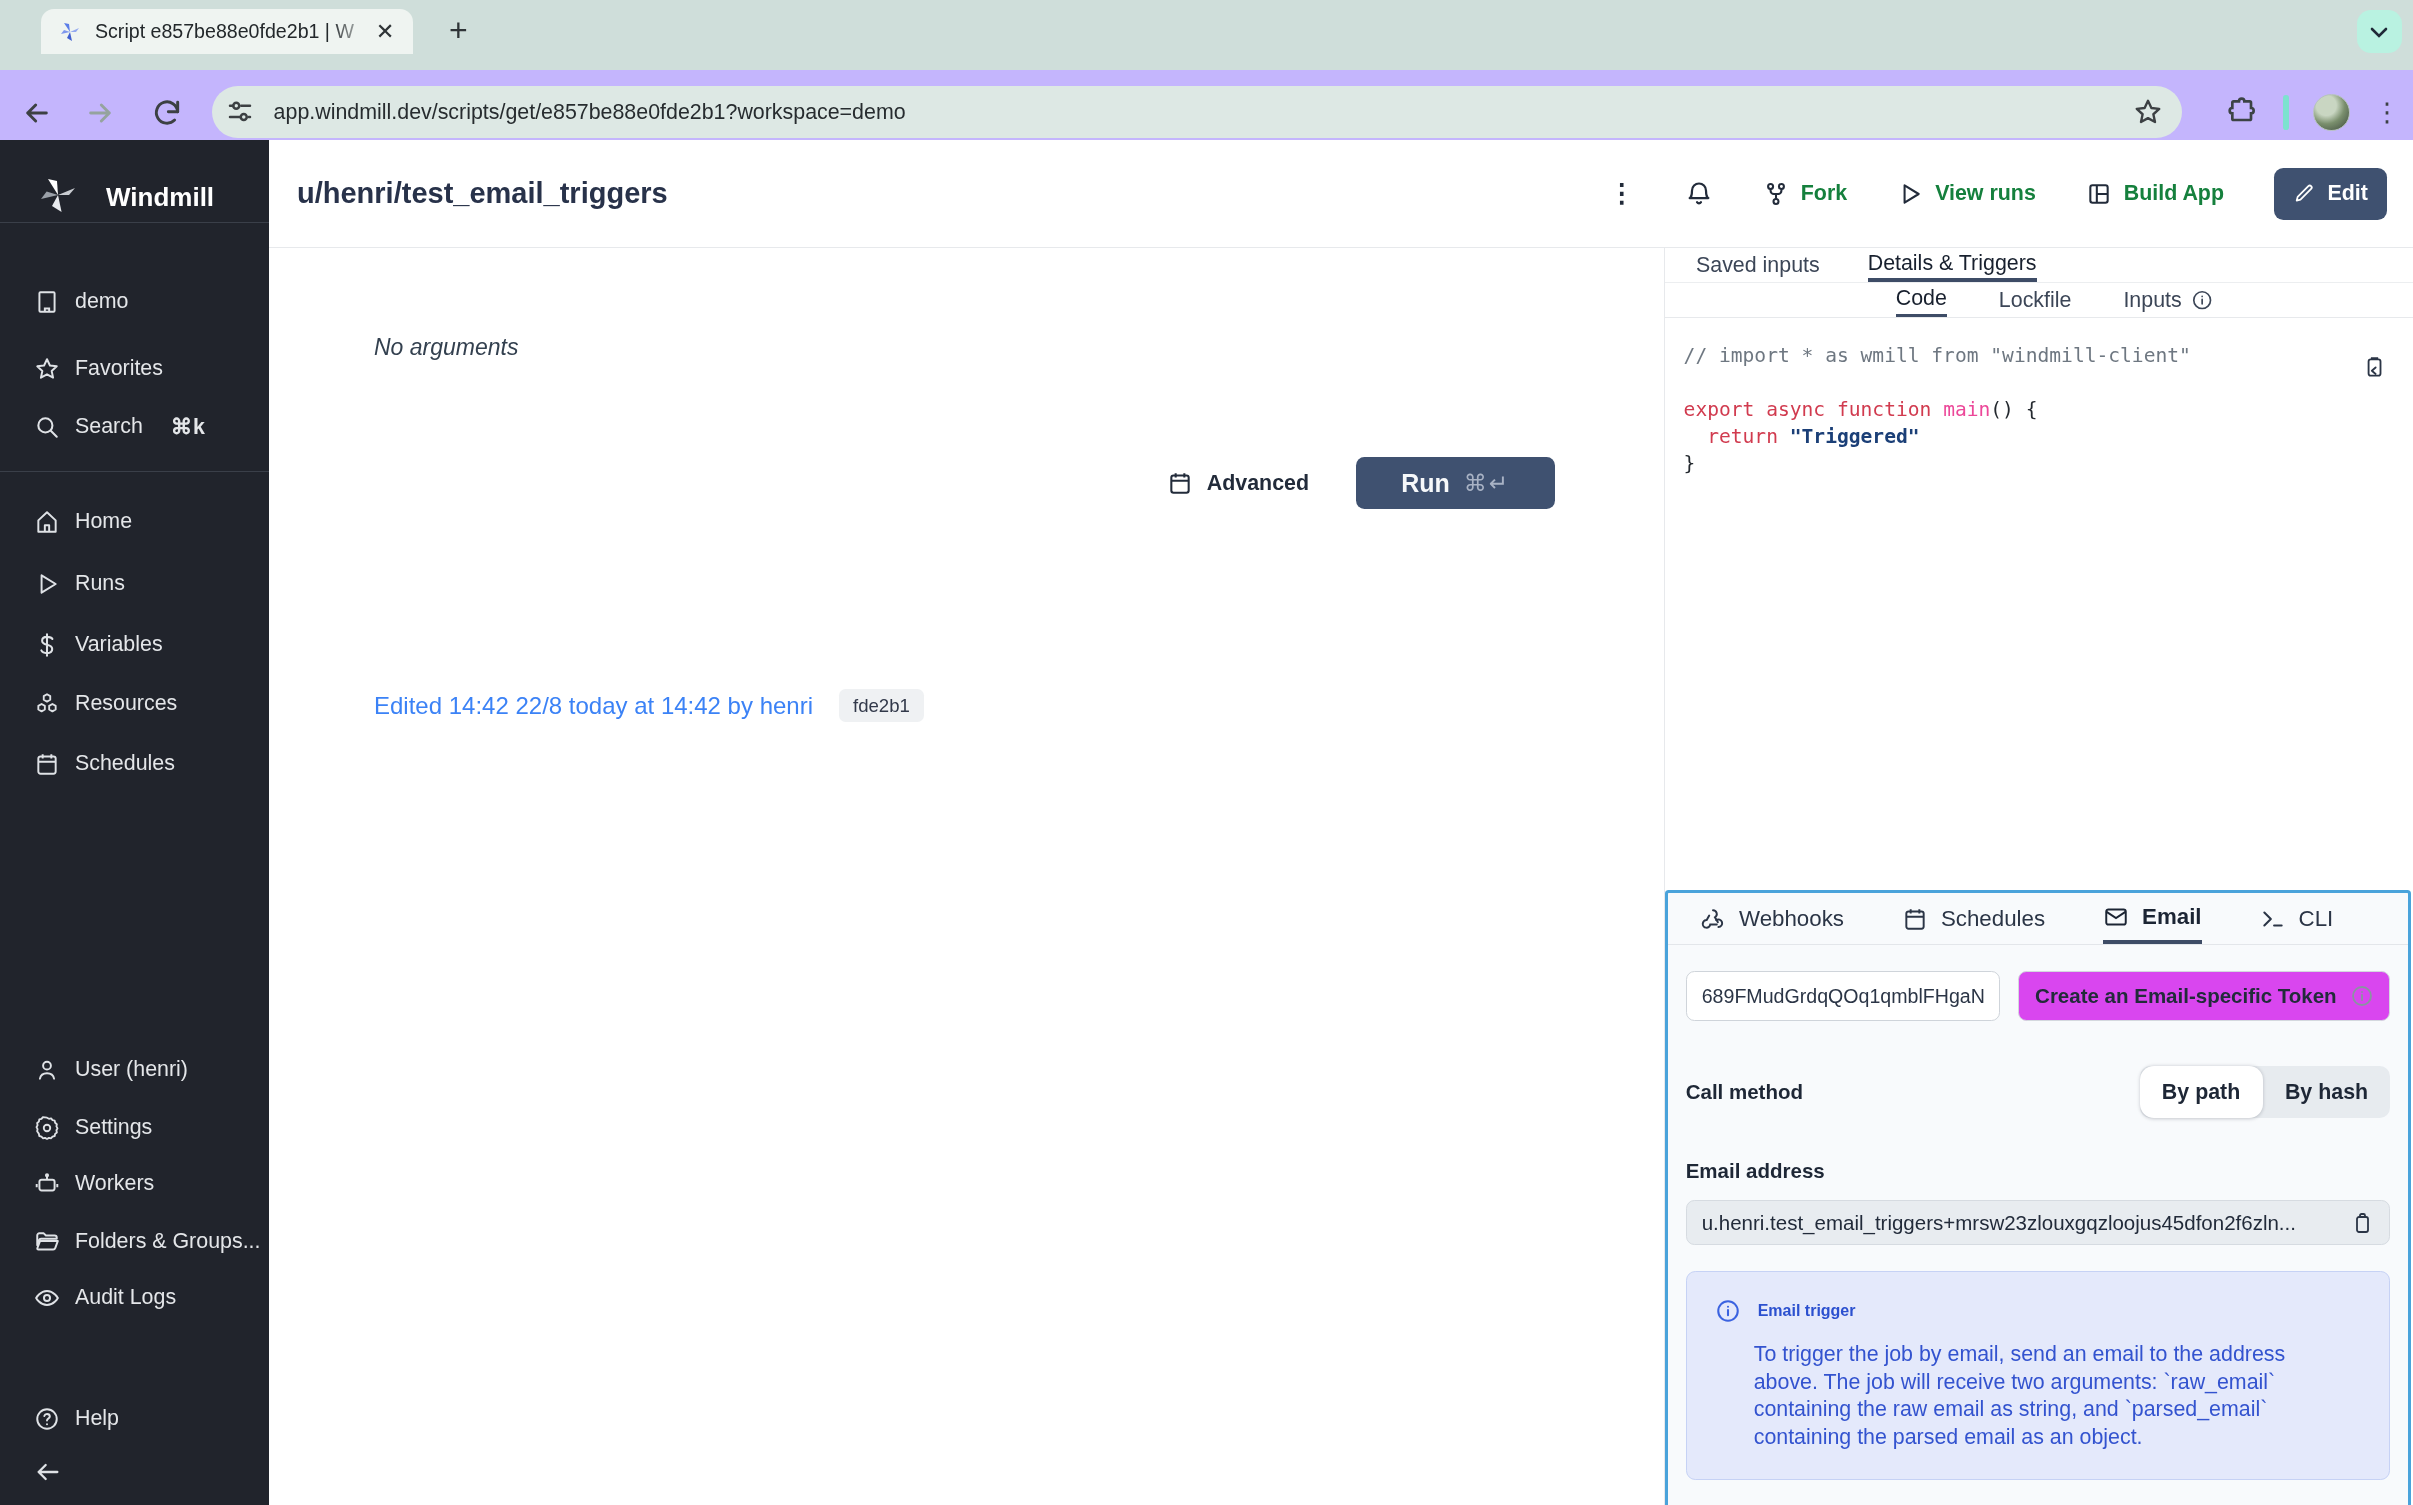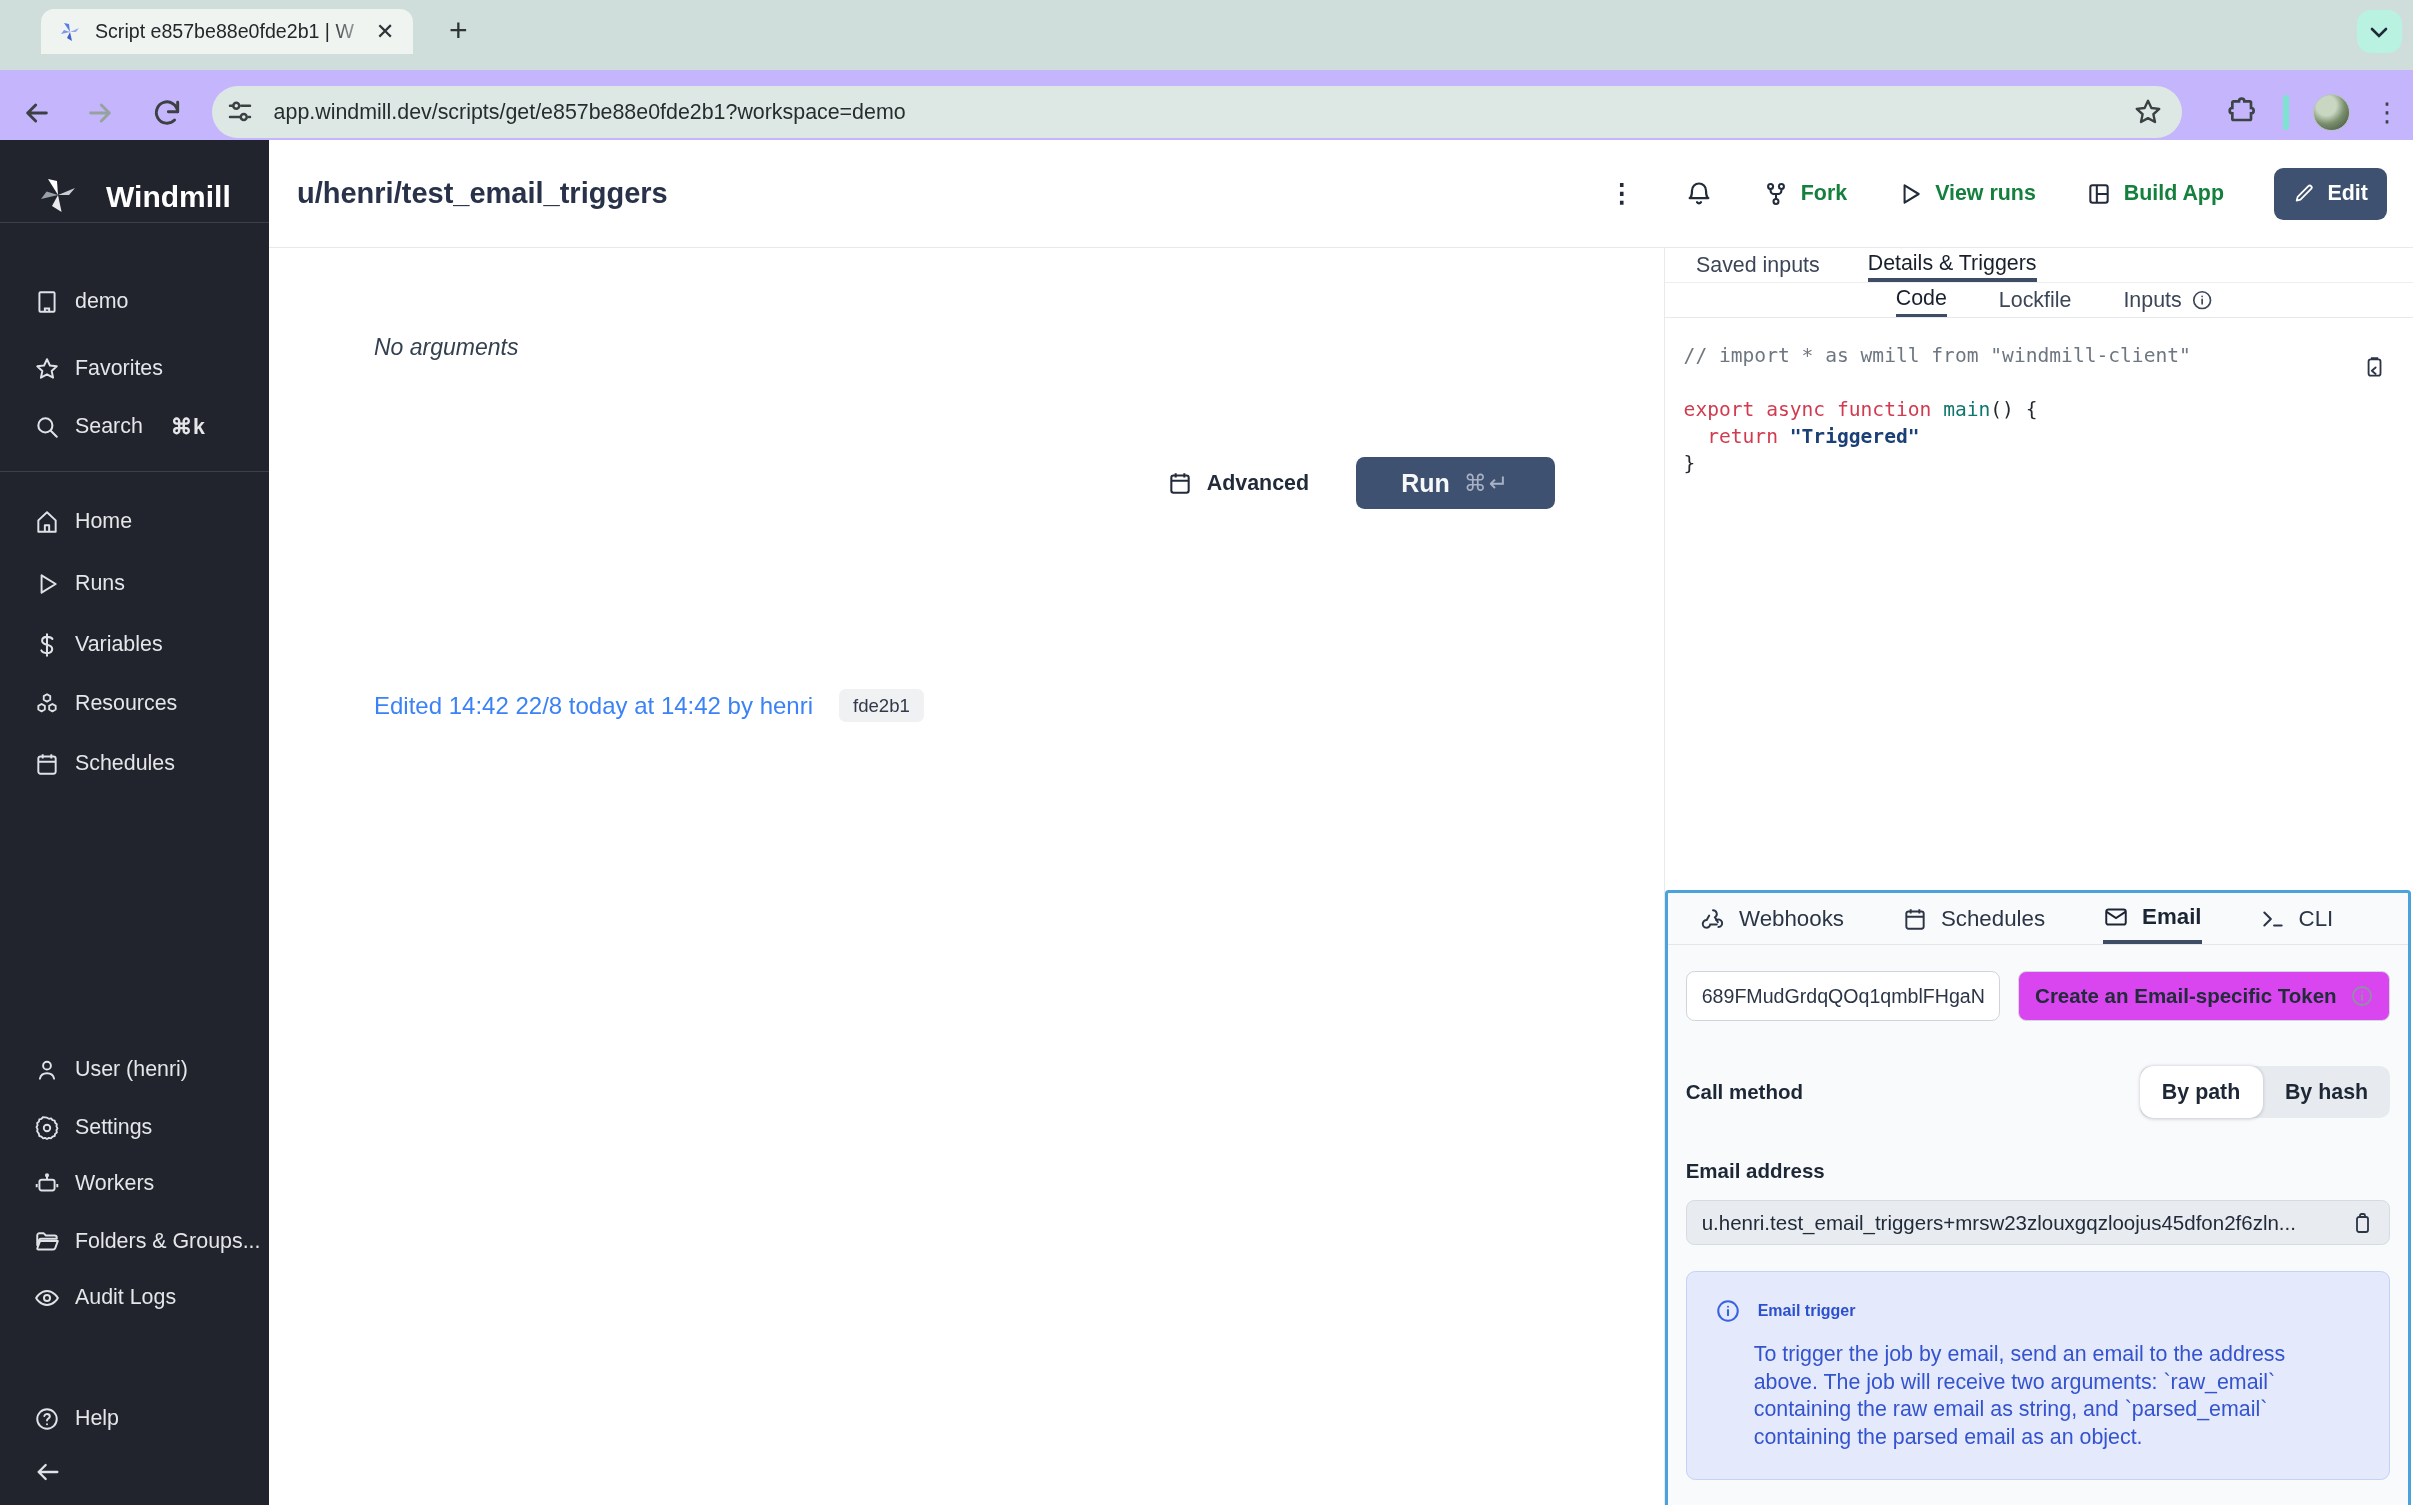--- a/index.html
+++ b/index.html
@@ -27,21 +27,21 @@
   .sep-teal { width:5.6px; height:35px; border-radius:2.8px; background:#7de2cf; }
   .avatar { width:37px; height:37px; border-radius:50%;
             background:radial-gradient(circle at 35% 30%, #c9d6c2 0 30%, #7a8f6d 55%, #39453a 100%); border:0.9px solid #b7c3bd; }
 
   
   .app { position:absolute; top:140px; left:0; width:2413px; height:1366px; display:flex; }
 
   
   .sidebar { position:relative; width:269px; background:#21242c; color:#e8eaed; flex:none; }
   .brand { position:absolute; top:33px; left:34px; display:flex; align-items:center; gap:24px; }
-  .brand-label { font-size:30px; font-weight:700; color:#fff; }
+  .brand-label { font-size:26px; font-weight:700; color:#fff; }
   .side-div { position:absolute; left:0; width:100%; border-top:0.9px solid #3a3f49; }
   .side-item { position:absolute; left:0; width:100%; height:45px; display:flex; align-items:center;
                padding-left:34px; gap:15px; font-size:21.4px; color:#e4e6e9; cursor:default; }
   .side-item svg { flex:none; }
   .kbd { font-weight:700; margin-left:13px; letter-spacing:0.9px; }
 
   
   .main { flex:1; display:flex; flex-direction:column; background:#fff; }
   .hdr { height:108px; display:flex; align-items:center; padding:0 26px 0 28px; border-bottom:0.9px solid #e7e9ec; }
   .hdr-title { font-size:29px; font-weight:700; color:#28324a; }
@@ -68,21 +68,21 @@
   .rp-tabs { height:35px; display:flex; align-items:stretch; padding-left:31px; gap:48px; border-bottom:0.9px solid #eceef0; }
   .rp-tab { display:flex; align-items:center; font-size:21.4px; color:#3c4657; }
   .rp-tab.active { color:#18202e; font-weight:500; border-bottom:4.7px solid #3e4c66; }
   .ct-row { height:35px; display:flex; align-items:stretch; padding-left:31px; gap:52px; border-bottom:0.9px solid #e7e9ec;justify-content:center; }
   .ct-tab { display:flex; align-items:center; gap:9.3px; font-size:21.4px; color:#3c4657; }
   .ct-tab.active { color:#18202e; border-bottom:3.7px solid #3e4c66; }
   .code-area { position:relative; padding:24px 24px 0 18.6px; }
   .code-line { font-family:"DejaVu Sans Mono", monospace; font-size:19.6px; line-height:27px; white-space:pre; color:#24292f; }
   .tok-cmt { color:#6e7781; }
   .tok-kw  { color:#d13b4f; }
-  .tok-fn  { color:#0f766e; }
+  .tok-fn  { color:#ec4899; }
   .tok-str { color:#1b3f77; font-weight:600; }
   .tok-pl  { color:#24292f; }
   .copy-code { position:absolute; top:37px; right:26px; }
 
   
   .blue-panel { position:absolute; left:0; right:1.9px; top:642px; height:652px; border:3.7px solid #4aa3db;
                 border-radius:3.7px; background:#f8fafc; }
   .tp-tabs { height:52px; display:flex; align-items:stretch; padding-left:32px; gap:58px; border-bottom:0.9px solid #e3e6ea; }
   .tp-tab { display:flex; align-items:center; gap:13px; font-size:22.3px; color:#2b3546; }
   .tp-tab.active { font-weight:600; border-bottom:4.7px solid #3e4c66; color:#1c2534; }

